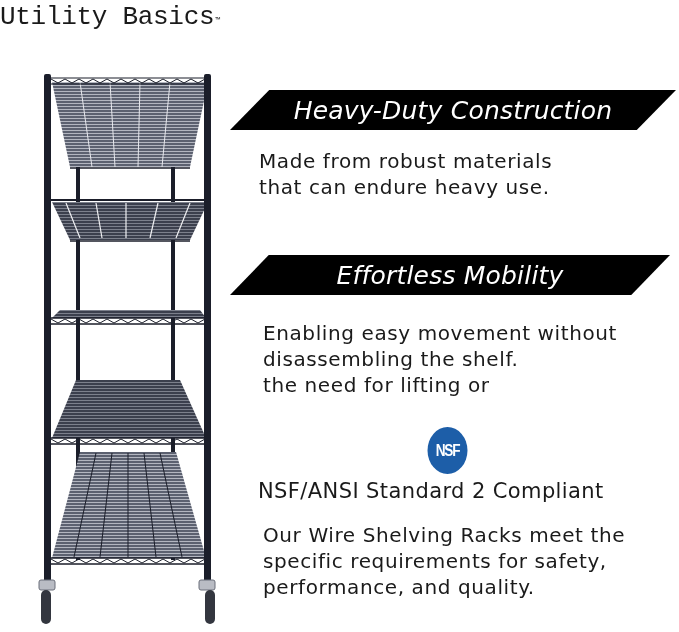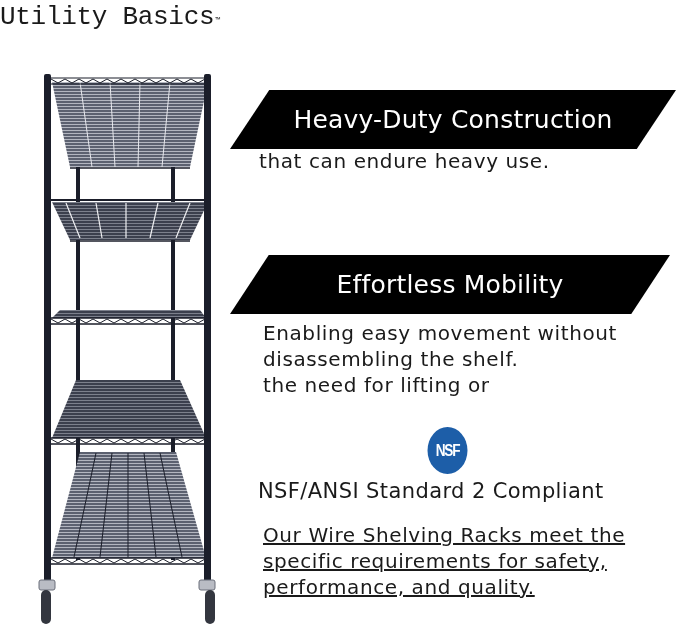--- a/index.html
+++ b/index.html
@@ -1,20 +1,20 @@
 <!DOCTYPE html>
 <html><head>
   <meta charset="utf-8">
   <style>
     html, body { margin: 0; padding: 0; background: #ffffff; }
     body { width: 679px; height: 632px; position: relative; overflow: hidden; font-family: "DejaVu Sans", sans-serif; color: #111; }
     .brand { position: absolute; left: 0; top: 0; font-family: Liberation Mono, monospace; font-size: 26px; color: #1a1a1a; letter-spacing: -0.3px; line-height: 34px; }
     .brand sup { font-size: 8px; vertical-align: top; position: relative; top: 4px; margin-left: 1px; }
     .rack { position: absolute; left: 30px; top: 60px; width: 200px; height: 572px; }
-    .banner { position: absolute; height: 59px; background: #000; clip-path: polygon(8.8% 0, 100% 0, 91.2% 100%, 0 100%); display: flex; align-items: center; justify-content: center; color: #fff; font-size: 25px; letter-spacing: 0.2px; }
+    .banner { position: absolute; height: 40px; background: #000; clip-path: polygon(8.8% 0, 100% 0, 91.2% 100%, 0 100%); display: flex; align-items: center; justify-content: center; color: #fff; font-size: 25px; letter-spacing: 0.2px; font-style: italic; }
     .banner span { position: relative; }
     .desc { position: absolute; font-size: 20px; line-height: 26px; color: #1a1a1a; letter-spacing: 0.6px; }
     .nsf { position: absolute; left: 424px; top: 427px; width: 47px; height: 47px; border-radius: 50%; background: #1d5ea8; display: flex; align-items: center; justify-content: center; color: #fff; font-family: "Liberation Sans", sans-serif; font-weight: bold; font-size: 16px; letter-spacing: -1.5px; transform: scaleX(0.85); }
     .compliant { position: absolute; left: 258px; top: 477px; font-size: 21px; line-height: 28px; color: #1a1a1a; letter-spacing: 0.4px; }
   </style>
 </head>
 <body>
 
 <div class="brand"><span>Utility Basics</span><sup>™</sup></div>
 
@@ -91,33 +91,34 @@
   <g fill="#33363f">
     <rect x="11" y="530" width="10" height="34" rx="5"></rect>
     <rect x="175" y="530" width="10" height="34" rx="5"></rect>
   </g>
 </svg>
 
 <div class="banner" style="left:230px; top:90px; width:446px;">
   <span>Heavy-Duty Construction</span>
 </div>
 <div class="desc" style="left:259px; top:148px;">
+  <div>Made from robust materials</div>
   <div>that can endure heavy use.</div>
 </div>
 
 <div class="banner" style="left:230px; top:255px; width:440px;justify-content:center;">
   <span>Effortless Mobility</span>
 </div>
 <div class="desc" style="left:263px; top:320px;">
   <div>Enabling easy movement without</div>
   <div>disassembling the shelf.</div>
   <div>the need for lifting or</div>
 </div>
 
 <div class="nsf">
   <span>NSF</span>
 </div>
 <div class="compliant">NSF/ANSI Standard 2 Compliant</div>
-<div class="desc" style="left:263px; top:522px;text-decoration:underline;">
+<div class="desc" style="left:263px; top:522px;">
   <div>Our Wire Shelving Racks meet the</div>
   <div>specific requirements for safety,</div>
   <div>performance, and quality.</div>
 </div>
 
 </body></html>

